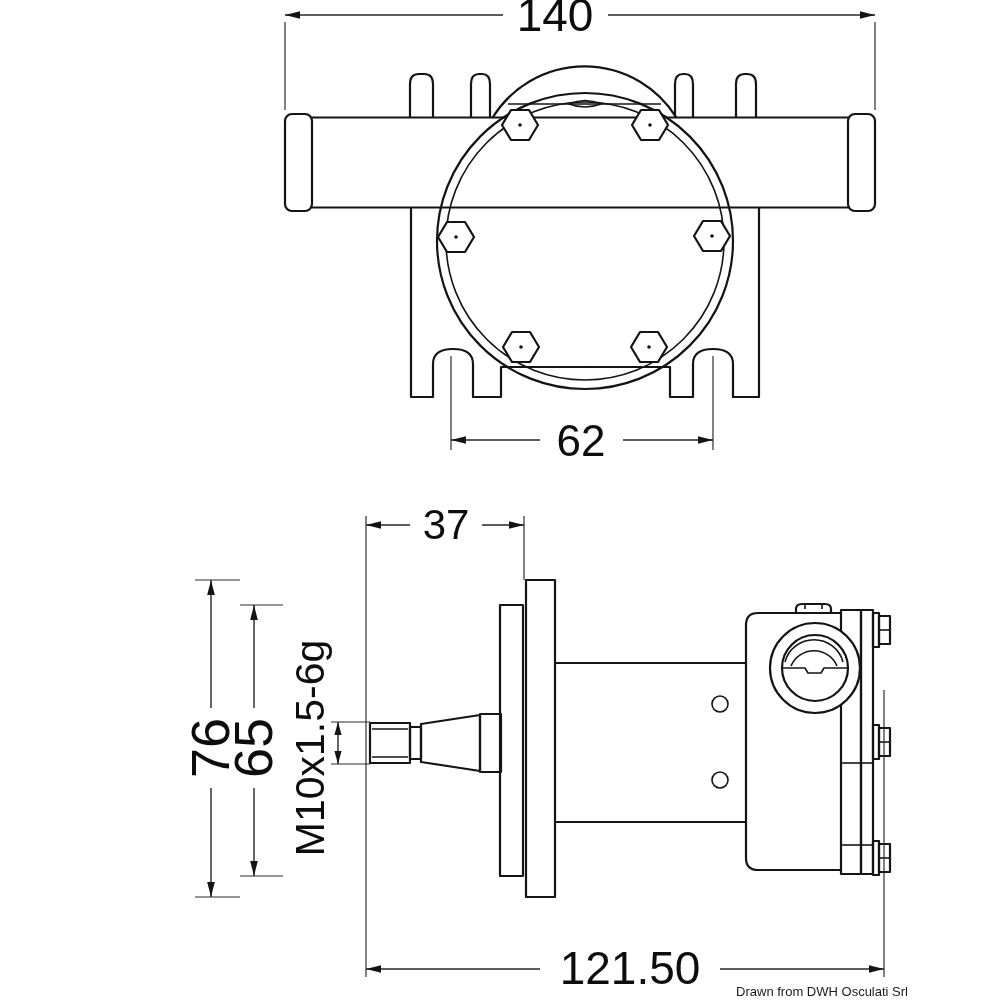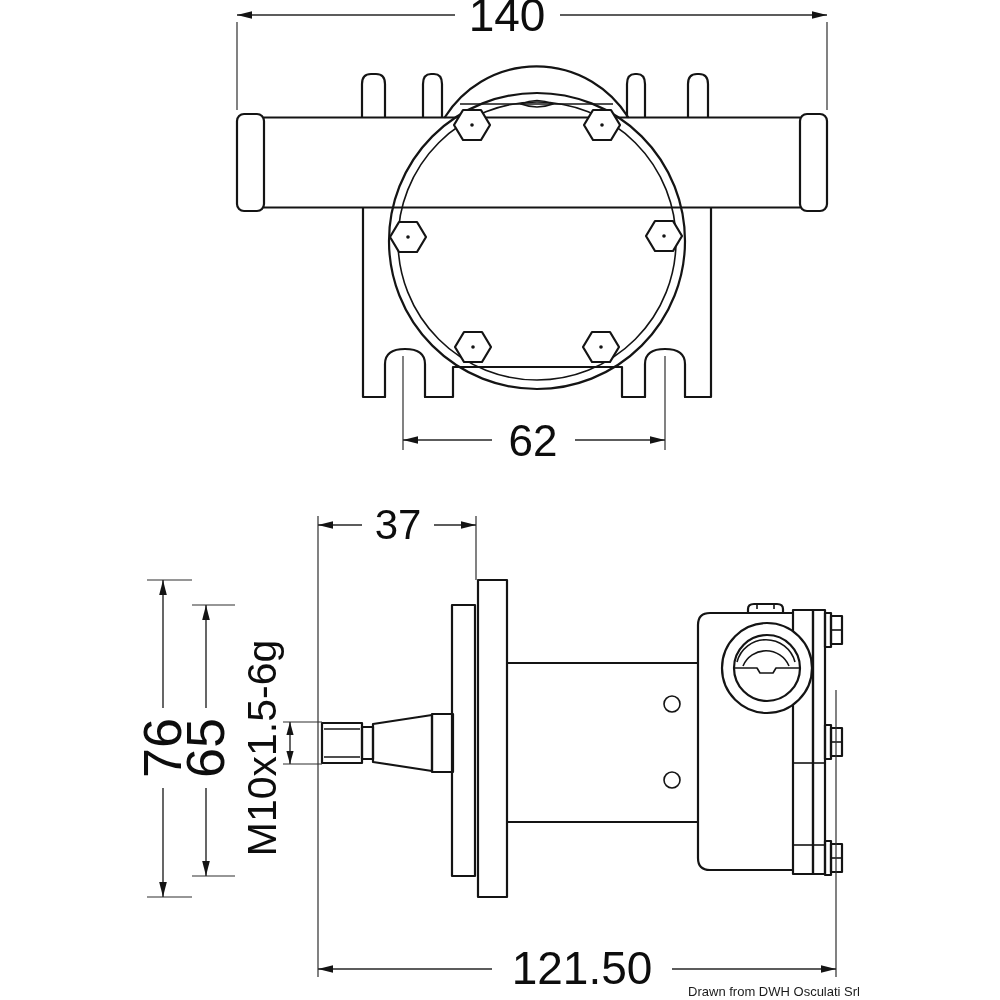--- a/index.html
+++ b/index.html
@@ -8,20 +8,21 @@
     width: 1000px;
     height: 1000px;
     background: #ffffff;
     font-family: "Liberation Sans", sans-serif;
     overflow: hidden;
   }
   #drawing-stage {
     width: 828px;
     height: 1000px;
     position: relative;
+    padding-left: 48px;
   }
   svg { display: block; }
   .outline { fill: none; stroke: #141414; stroke-width: 2.2; stroke-linejoin: round; stroke-linecap: round; }
   .outline-thin { fill: none; stroke: #141414; stroke-width: 1.6; stroke-linejoin: round; }
   .whitefill { fill: #ffffff; stroke: #141414; stroke-width: 2.2; stroke-linejoin: round; }
   .dimline { fill: none; stroke: #262626; stroke-width: 1.4; }
   .extline { fill: none; stroke: #2e2e2e; stroke-width: 1.2; }
   .arrow { fill: #141414; stroke: none; }
   .dimtext { fill: #0d0d0d; font-family: "Liberation Sans", sans-serif; }
   .credit { fill: #1a1a1a; font-family: "Liberation Sans", sans-serif; font-size: 13px; }

